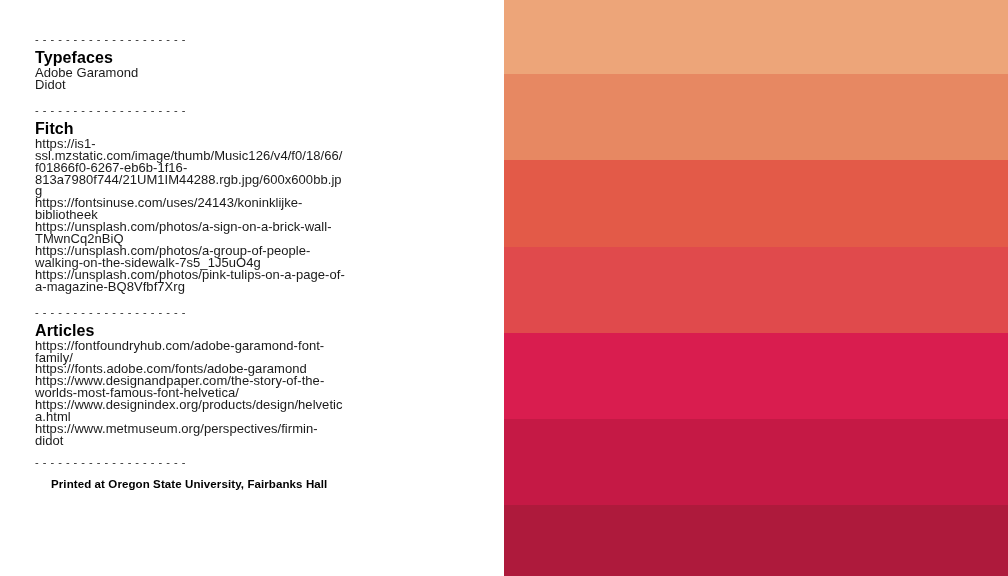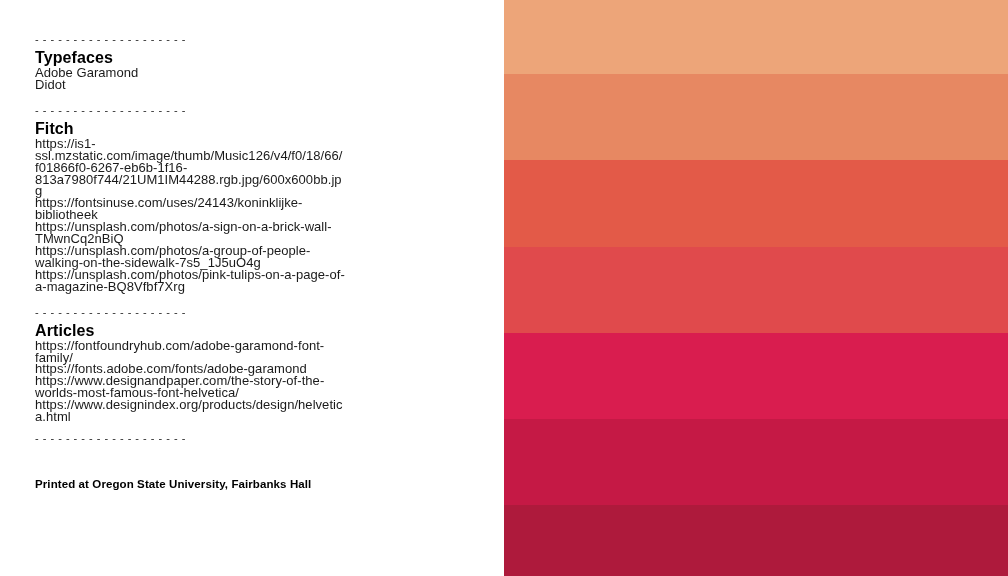--- a/index.html
+++ b/index.html
@@ -61,21 +61,21 @@
 
   .entry .muted {
     color: #9a9a9a;
   }
 
   .gap-after-list { height: 14px; }
   .gap-small { height: 10px; }
 
   .footer {
     position: absolute;
-    left: 35px;
+    left: 51px;
     top: 477px;
     width: 330px;
   }
   .footer-line {
     font-size: 11.5px;
     font-weight: bold;
     line-height: 15px;
     color: #000000;
     margin: 0;
     letter-spacing: 0.1px;
@@ -123,20 +123,21 @@
 
   <div class="gap-after-list"></div>
   <div class="rule">- - - - - - - - - - - - - - - - - - - -</div>
 
   <div class="section">
     <div class="section-title">Articles</div>
     <p class="entry">https://fontfoundryhub.com/adobe-garamond-font-family/</p>
     <p class="entry">https://fonts.adobe.com/fonts/adobe-garamond</p>
     <p class="entry">https://www.designandpaper.com/the-story-of-the-worlds-most-famous-font-helvetica/</p>
     <p class="entry">https://www.designindex.org/products/design/helvetica.html</p>
+    <p class="entry">https://www.metmuseum.org/perspectives/firmin-didot</p>
   </div>
 
   <div class="gap-small"></div>
   <div class="rule">- - - - - - - - - - - - - - - - - - - -</div>
 </div>
 
 <div class="footer">
   <p class="footer-line">Printed at Oregon State University, Fairbanks Hall</p>
 </div>
 

